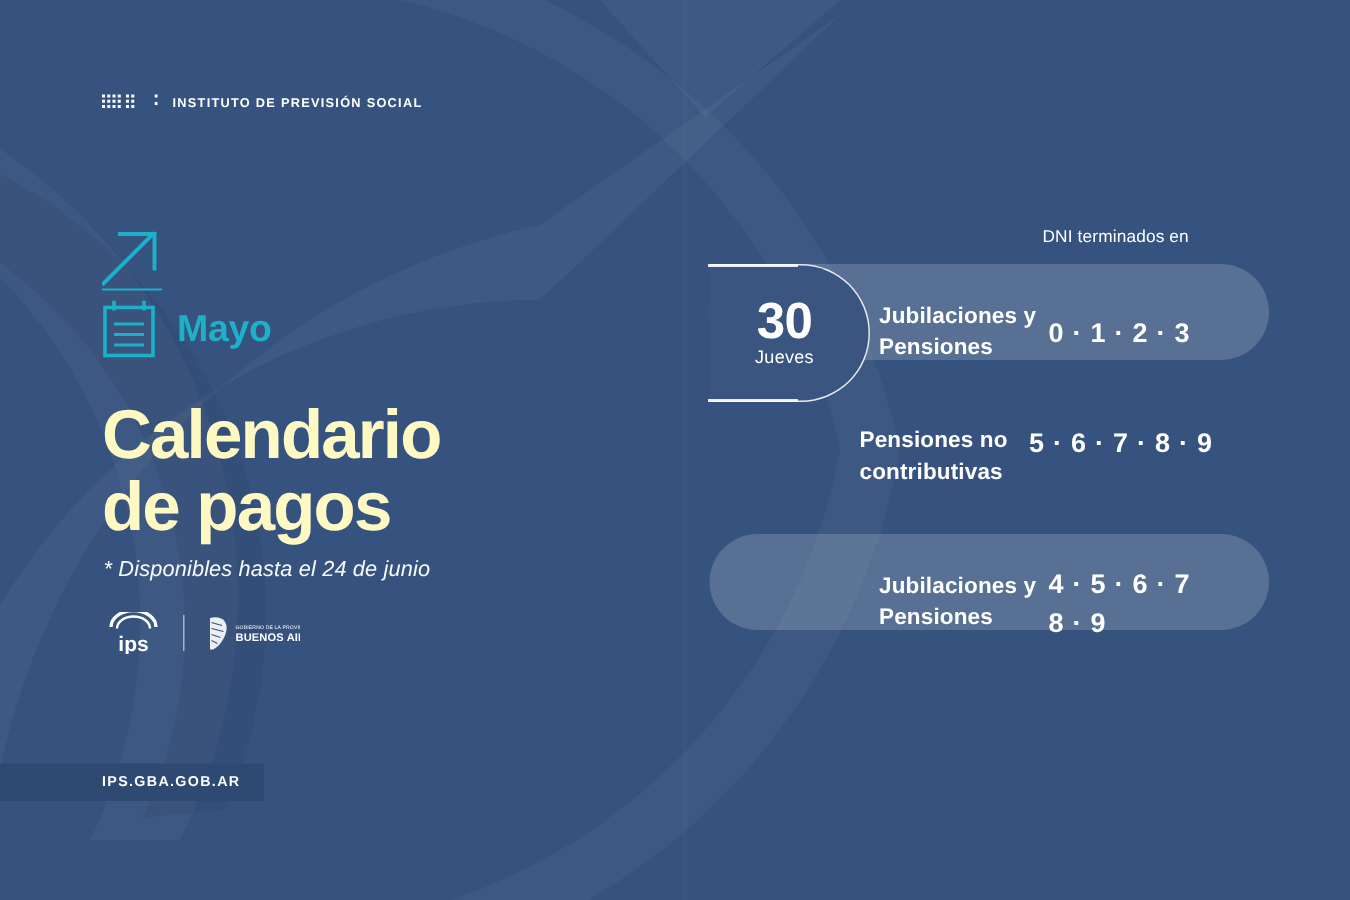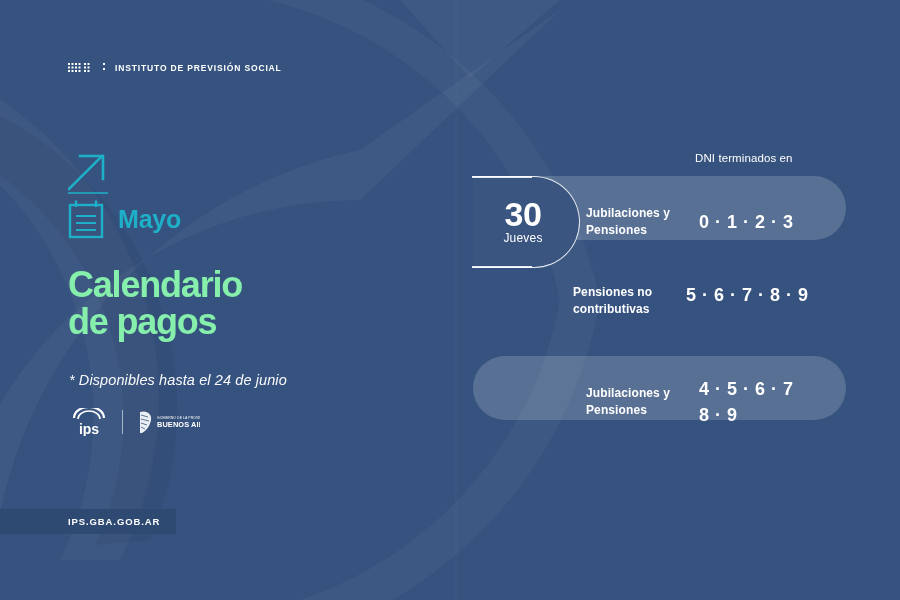--- a/index.html
+++ b/index.html
@@ -29,21 +29,21 @@
 
   .month-block { position:absolute; left:68px; top:152px; }
   .arrow-icon { display:block; }
   .cal-row { display:flex; align-items:center; gap:14px; margin-top:5px; }
   .month-label {
     color:#1eb0c8; font-size:25px; font-weight:bold; letter-spacing:-.2px;
   }
 
   .headline {
     position:absolute; left:68px; top:266px;
-    color:#86efac; font-size:36px; font-weight:bold;
+    color:#fef9c3; font-size:46px; font-weight:bold;
     line-height:1.04; letter-spacing:-1.2px;
   }
   .subnote {
     position:absolute; left:69px; top:372px;
     color:#ffffff; font-size:14.5px; font-style:italic;
     letter-spacing:.1px; opacity:.97;
   }
 
   .logos { position:absolute; left:69px; top:408px; display:flex; align-items:center; gap:13px; }
   .logo-div { width:1px; height:24px; background:rgba(255,255,255,.55); }
@@ -94,21 +94,21 @@
     color:#ffffff;
   }
   .daynum { font-size:34px; font-weight:bold; line-height:.98; letter-spacing:-.5px; }
   .dayname { font-size:12px; line-height:1.15; letter-spacing:.2px; margin-top:1px; }
 
   .card-body {
     position:absolute; left:113px; top:0; height:92px; right:0;
     display:flex; align-items:center;
   }
   .benefit {
-    color:#ffffff; font-size:12px; font-weight:bold;
+    color:#ffffff; font-size:15px; font-weight:bold;
     line-height:1.38; width:105px; flex:none; letter-spacing:.1px;
   }
   .digits {
     color:#ffffff; font-size:18px; font-weight:bold;
     line-height:1.45; letter-spacing:.5px; margin-left:8px;
   }
   .digits div { white-space:nowrap; }
 
   .midrow {
     position:absolute; left:113px; top:282px; width:300px;

